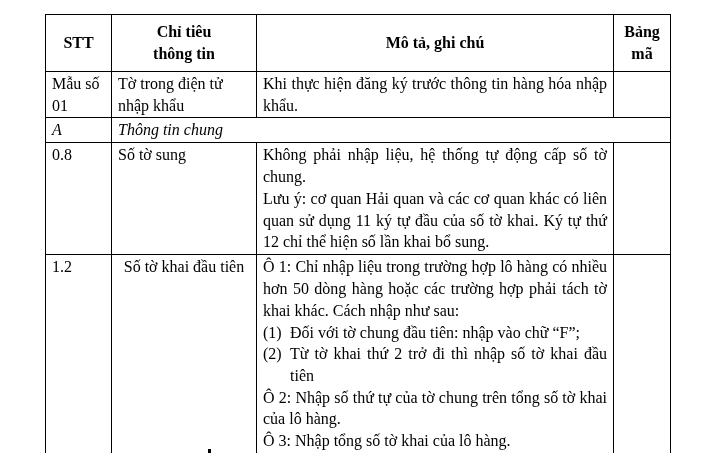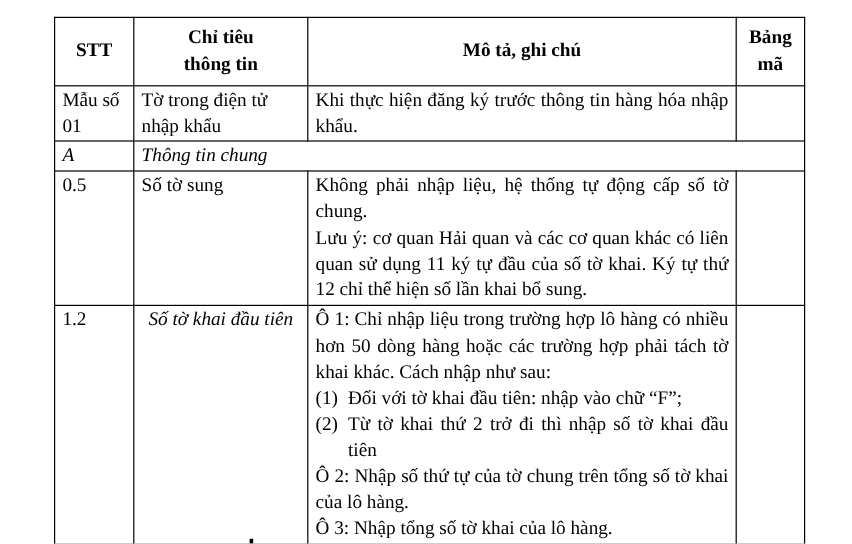--- a/index.html
+++ b/index.html
@@ -46,21 +46,20 @@
   }
   .cell-center { text-align: left; }
   .bold { font-weight: bold; }
   .section-cell { font-weight: bold; font-style: italic; }
   .jp { text-align: justify; }
   .chi-justify {
     padding-left: 12px;
     padding-right: 12px;
     text-align: justify;
     text-align-last: center;
-    font-style: italic;
   }
   .li {
     text-align: justify;
     padding-left: 27px;
     text-indent: -27px;
   }
   .li .marker {
     display: inline-block;
     width: 27px;
     text-indent: 0;
@@ -114,35 +113,35 @@
     </td>
     <td></td>
   </tr>
 
   <tr class="r-section">
     <td class="cell-center section-cell">A</td>
     <td colspan="3" class="section-cell">Thông tin chung</td>
   </tr>
 
   <tr class="r-11">
-    <td class="cell-center">0.5</td>
+    <td class="cell-center">0.8</td>
     <td class="cell-center">Số tờ sung</td>
     <td>
       <p class="jp">Không phải nhập liệu, hệ thống tự động cấp số tờ chung.</p>
       <p class="jp">Lưu ý: cơ quan Hải quan và các cơ quan khác có liên quan sử dụng 11 ký tự đầu của số tờ khai. Ký tự thứ 12 chỉ thể hiện số lần khai bổ sung.</p>
     </td>
     <td></td>
   </tr>
 
   <tr class="r-12">
     <td class="cell-center">1.2</td>
     <td class="chi-justify">Số tờ khai đầu tiên</td>
     <td>
       <p class="jp">Ô 1: Chỉ nhập liệu trong trường hợp lô hàng có nhiều hơn 50 dòng hàng hoặc các trường hợp phải tách tờ khai khác. Cách nhập như sau:</p>
-      <p class="li"><span class="marker">(1)</span><span>Đối với tờ khai đầu tiên: nhập vào chữ “F”;</span></p>
+      <p class="li"><span class="marker">(1)</span><span>Đối với tờ chung đầu tiên: nhập vào chữ “F”;</span></p>
       <p class="li"><span class="marker">(2)</span><span>Từ tờ khai thứ 2 trở đi thì nhập số tờ khai đầu tiên</span></p>
       <p class="jp">Ô 2: Nhập số thứ tự của tờ chung trên tổng số tờ khai của lô hàng.</p>
       <p class="jp">Ô 3: Nhập tổng số tờ khai của lô hàng.</p>
     </td>
     <td></td>
   </tr>
 
 </tbody>
   </table>
 

